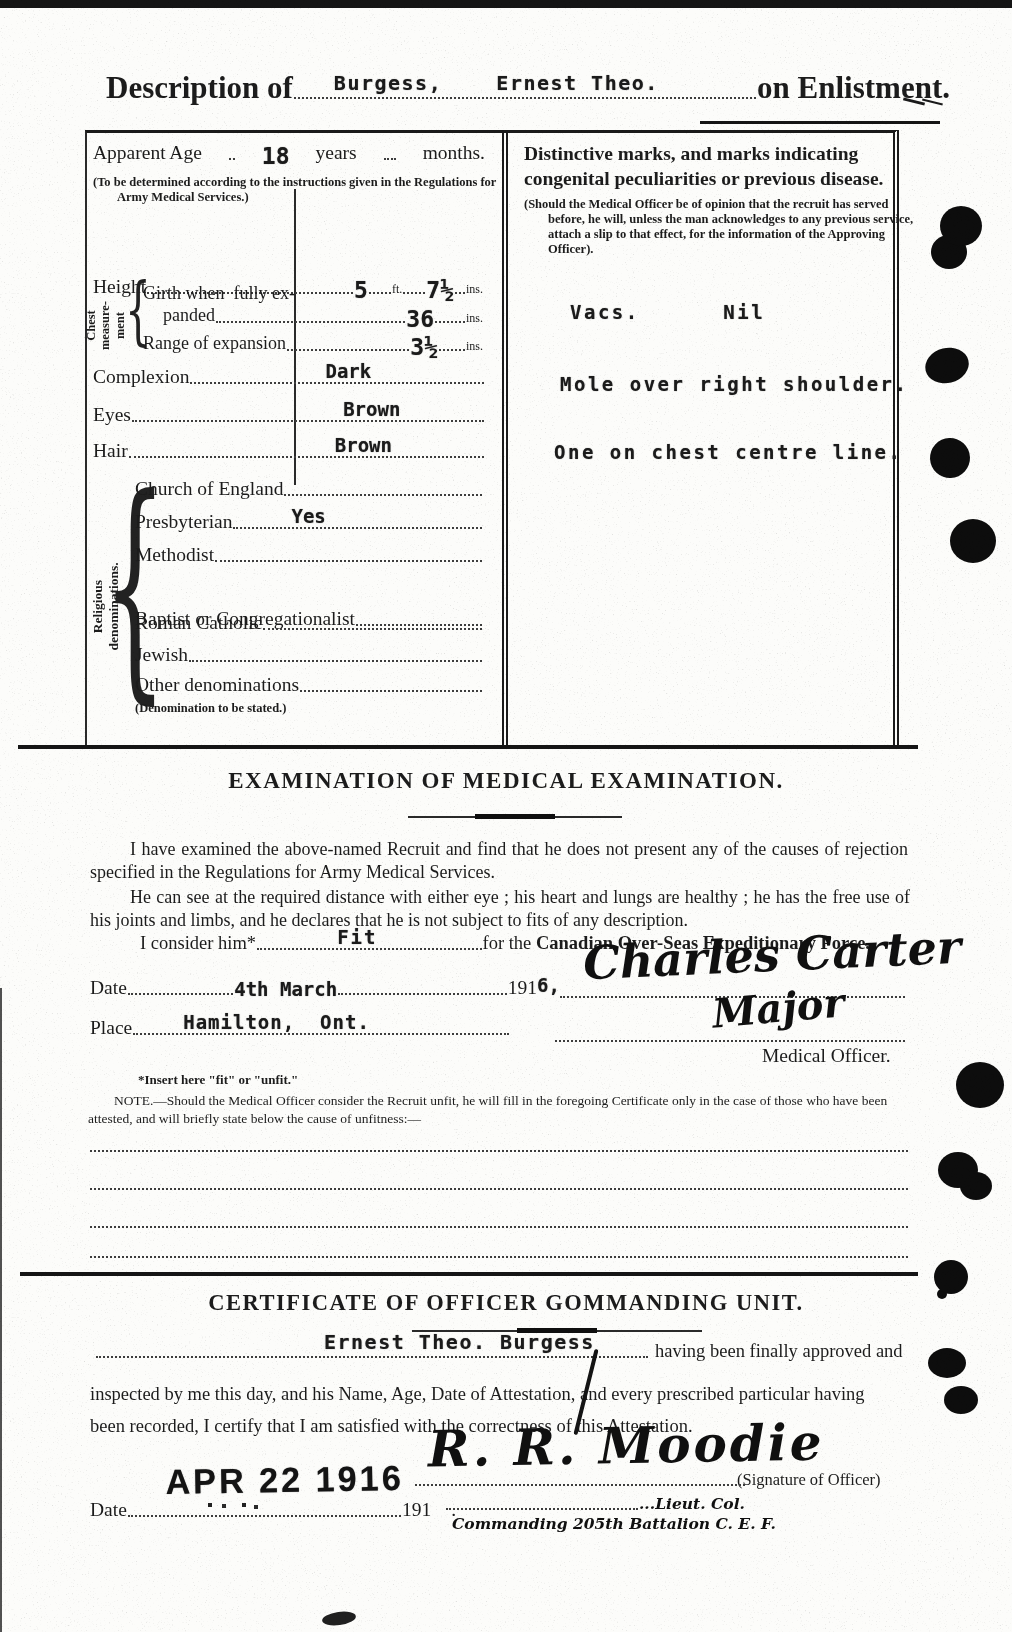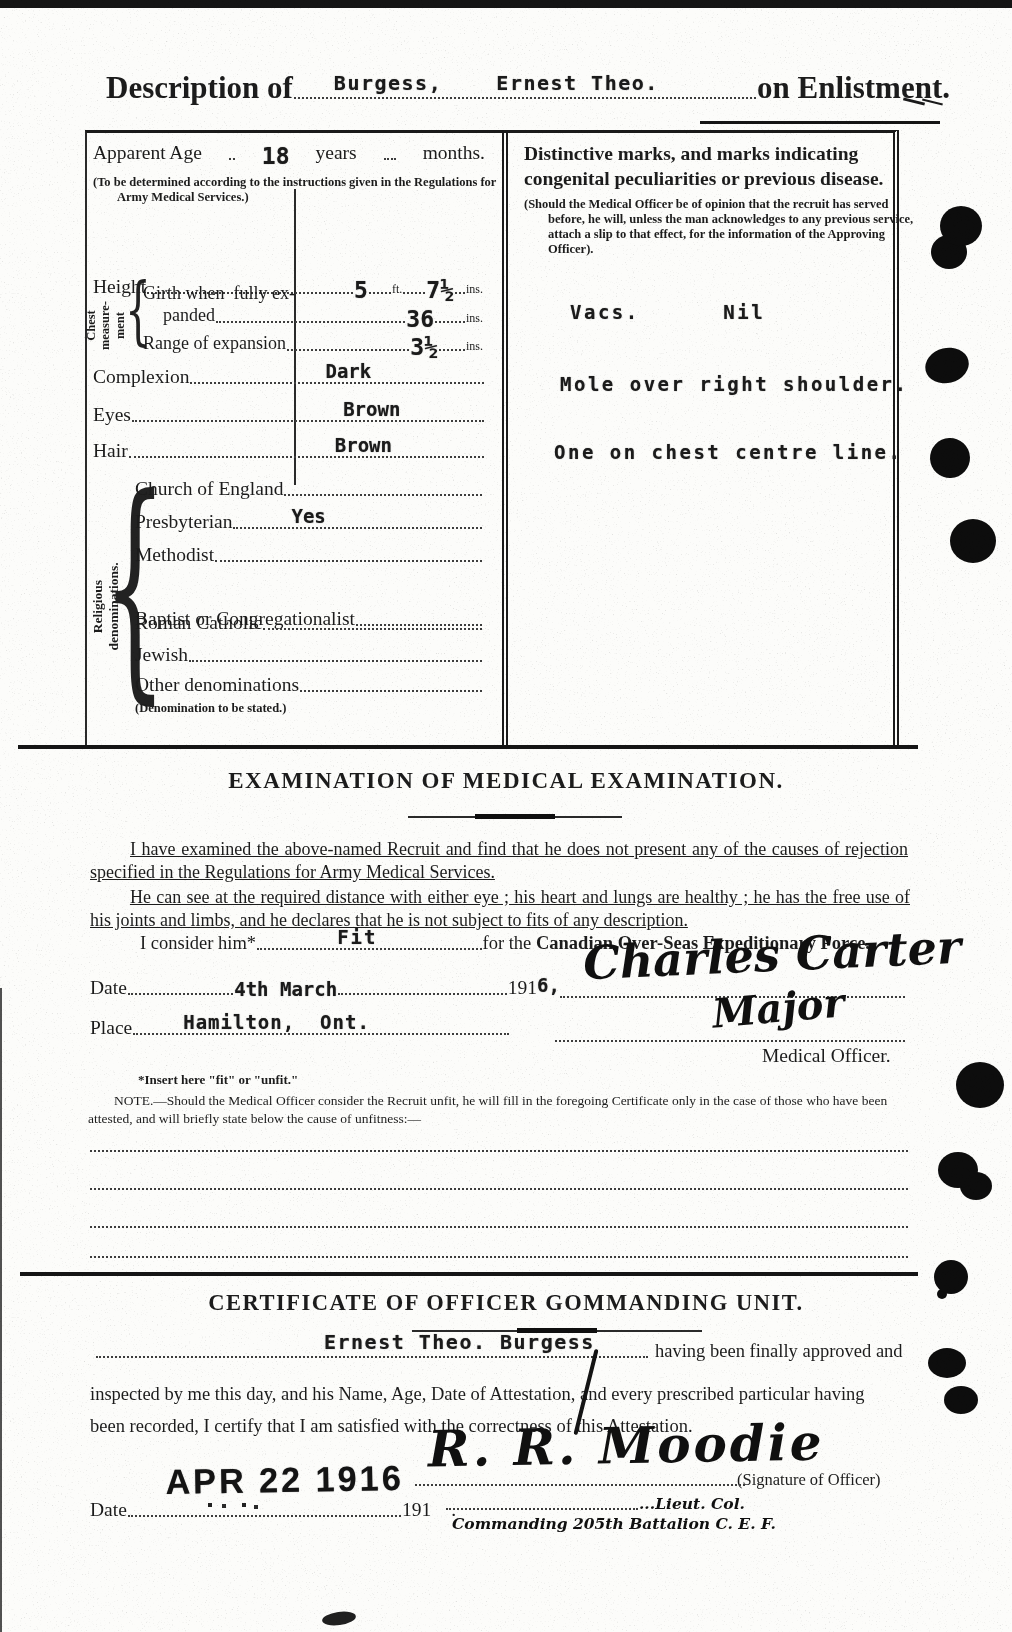--- a/index.html
+++ b/index.html
@@ -23,21 +23,21 @@
   .hdiv{display:flex;align-items:center;}
   .hdiv .thin{flex:1;height:2px;background:#2a2a2a;}
   .hdiv .thick{width:80px;height:5px;background:#0f0f0f;}
   .vwrap{display:flex;align-items:center;justify-content:center;}
   .vwrap .vtxt{transform:rotate(-90deg);font-weight:bold;font-size:12.5px;line-height:1.15;text-align:center;}
   .brace{font-family:"DejaVu Serif",serif;color:#222;position:absolute;transform-origin:left top;}
   .blob{position:absolute;background:#0d0d0d;border-radius:50%;}
   .rule{position:absolute;background:#151515;}
   .dotline{position:absolute;border-bottom:2px dotted #3d3d3d;height:0;}
   .nowrap{white-space:nowrap;}
-  .just{text-align:justify;text-decoration:underline;}
+  .just{text-align:justify;}
   .noise{position:absolute;left:0;top:0;pointer-events:none;opacity:.5;}
 </style>
 </head>
 <body>
 
 <div class="page">
 
   <div class="rule" style="left:0;top:0;width:1012px;height:8px;"></div>
 
   <div class="abs row" style="left:106px;top:72px;width:844px;">

